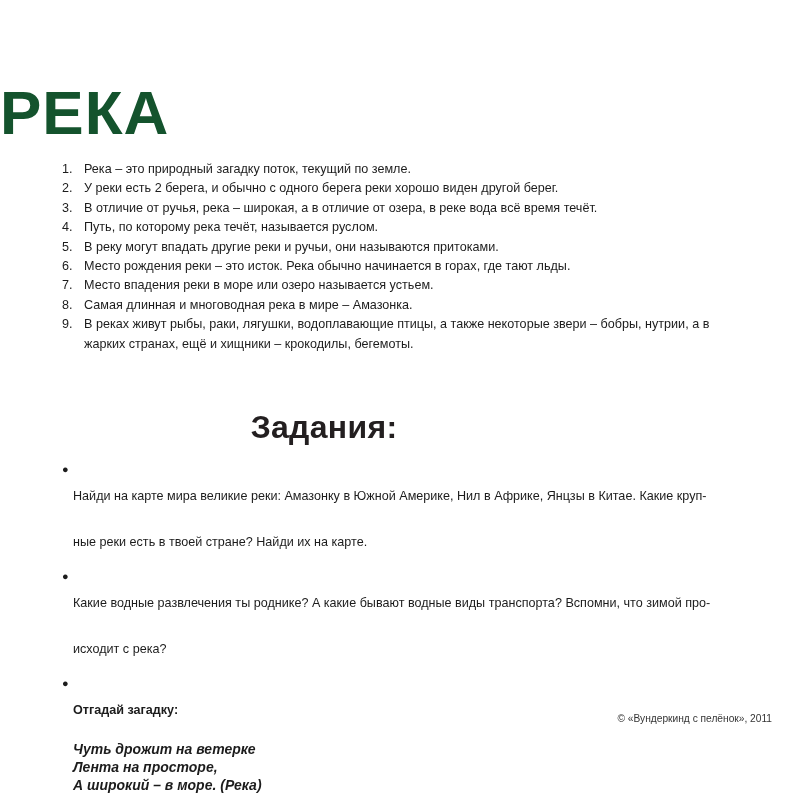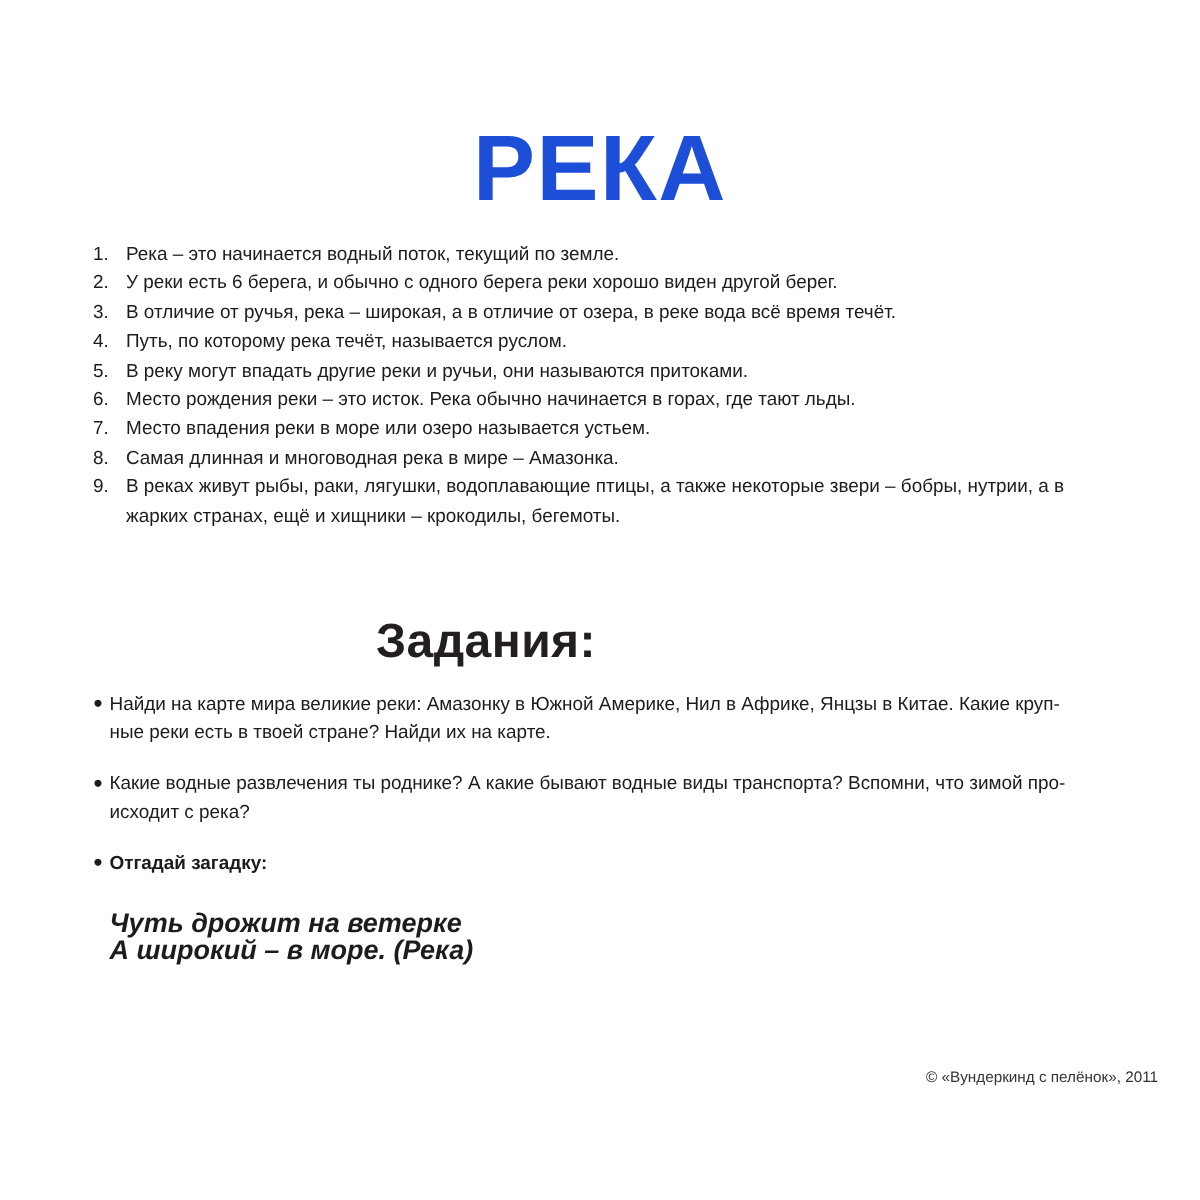--- a/index.html
+++ b/index.html
@@ -22,27 +22,26 @@
     height: 800px;
     background: #ffffff;
   }
 
   
   .title {
     position: absolute;
     top: 82px;
     left: 0;
     width: 800px;
-    text-align: center;
     font-family: "Liberation Sans", sans-serif;
     font-weight: bold;
     font-size: 62px;
     letter-spacing: 1px;
     line-height: 1;
-    color: #1d4ed8;
+    color: #14532d;
   }
 
   
   .facts {
     position: absolute;
     top: 160px;
     left: 62px;
     width: 690px;
   }
   .fact-row {
@@ -98,32 +97,33 @@
     width: 11px;
     flex: 0 0 11px;
     font-size: 11px;
     line-height: 18.6px;
   }
   .task-text {
     flex: 1 1 auto;
   }
   .task-text .cont {
     display: block;
+    margin-top: 27px;
   }
   .task-label {
     font-weight: bold;
   }
 
   
   .riddle-lines {
     margin-top: 1px;
     padding-left: 12px;
     font-style: italic;
     font-weight: bold;
-    font-size: 18px;
+    font-size: 14px;
     line-height: 18.4px;
   }
   .riddle-line {
     display: block;
     white-space: pre;
   }
 
   
   .copyright {
     position: absolute;
@@ -140,28 +140,28 @@
 
 <div class="page">
 
   <div class="title">РЕКА</div>
 
   <div class="facts">
 
     <div class="fact-row">
       <span class="fact-num">1.</span>
       <span class="fact-text">
-        <span>Река – это начинается водный поток, текущий по земле.</span>
+        <span>Река – это природный загадку поток, текущий по земле.</span>
       </span>
     </div>
 
     <div class="fact-row">
       <span class="fact-num">2.</span>
       <span class="fact-text">
-        <span>У реки есть 6 берега, и обычно с одного берега реки хорошо виден другой берег.</span>
+        <span>У реки есть 2 берега, и обычно с одного берега реки хорошо виден другой берег.</span>
       </span>
     </div>
 
     <div class="fact-row">
       <span class="fact-num">3.</span>
       <span class="fact-text">
         <span>В отличие от ручья, река – широкая, а в отличие от озера, в реке вода всё время течёт.</span>
       </span>
     </div>
 
@@ -229,20 +229,21 @@
         <span class="cont">исходит с река?</span>
       </span>
     </div>
 
     <div class="task-row">
       <span class="task-bullet">●</span>
       <span class="task-text">
         <span class="task-label cont">Отгадай загадку:</span>
         <span class="riddle-lines">
           <span class="riddle-line">Чуть дрожит на ветерке</span>
+          <span class="riddle-line">Лента на просторе,</span>
           <span class="riddle-line">А широкий – в море. (Река)</span>
         </span>
       </span>
     </div>
 
   </div>
 
   <div class="copyright">© «Вундеркинд с пелёнок», 2011</div>
 
 </div>

